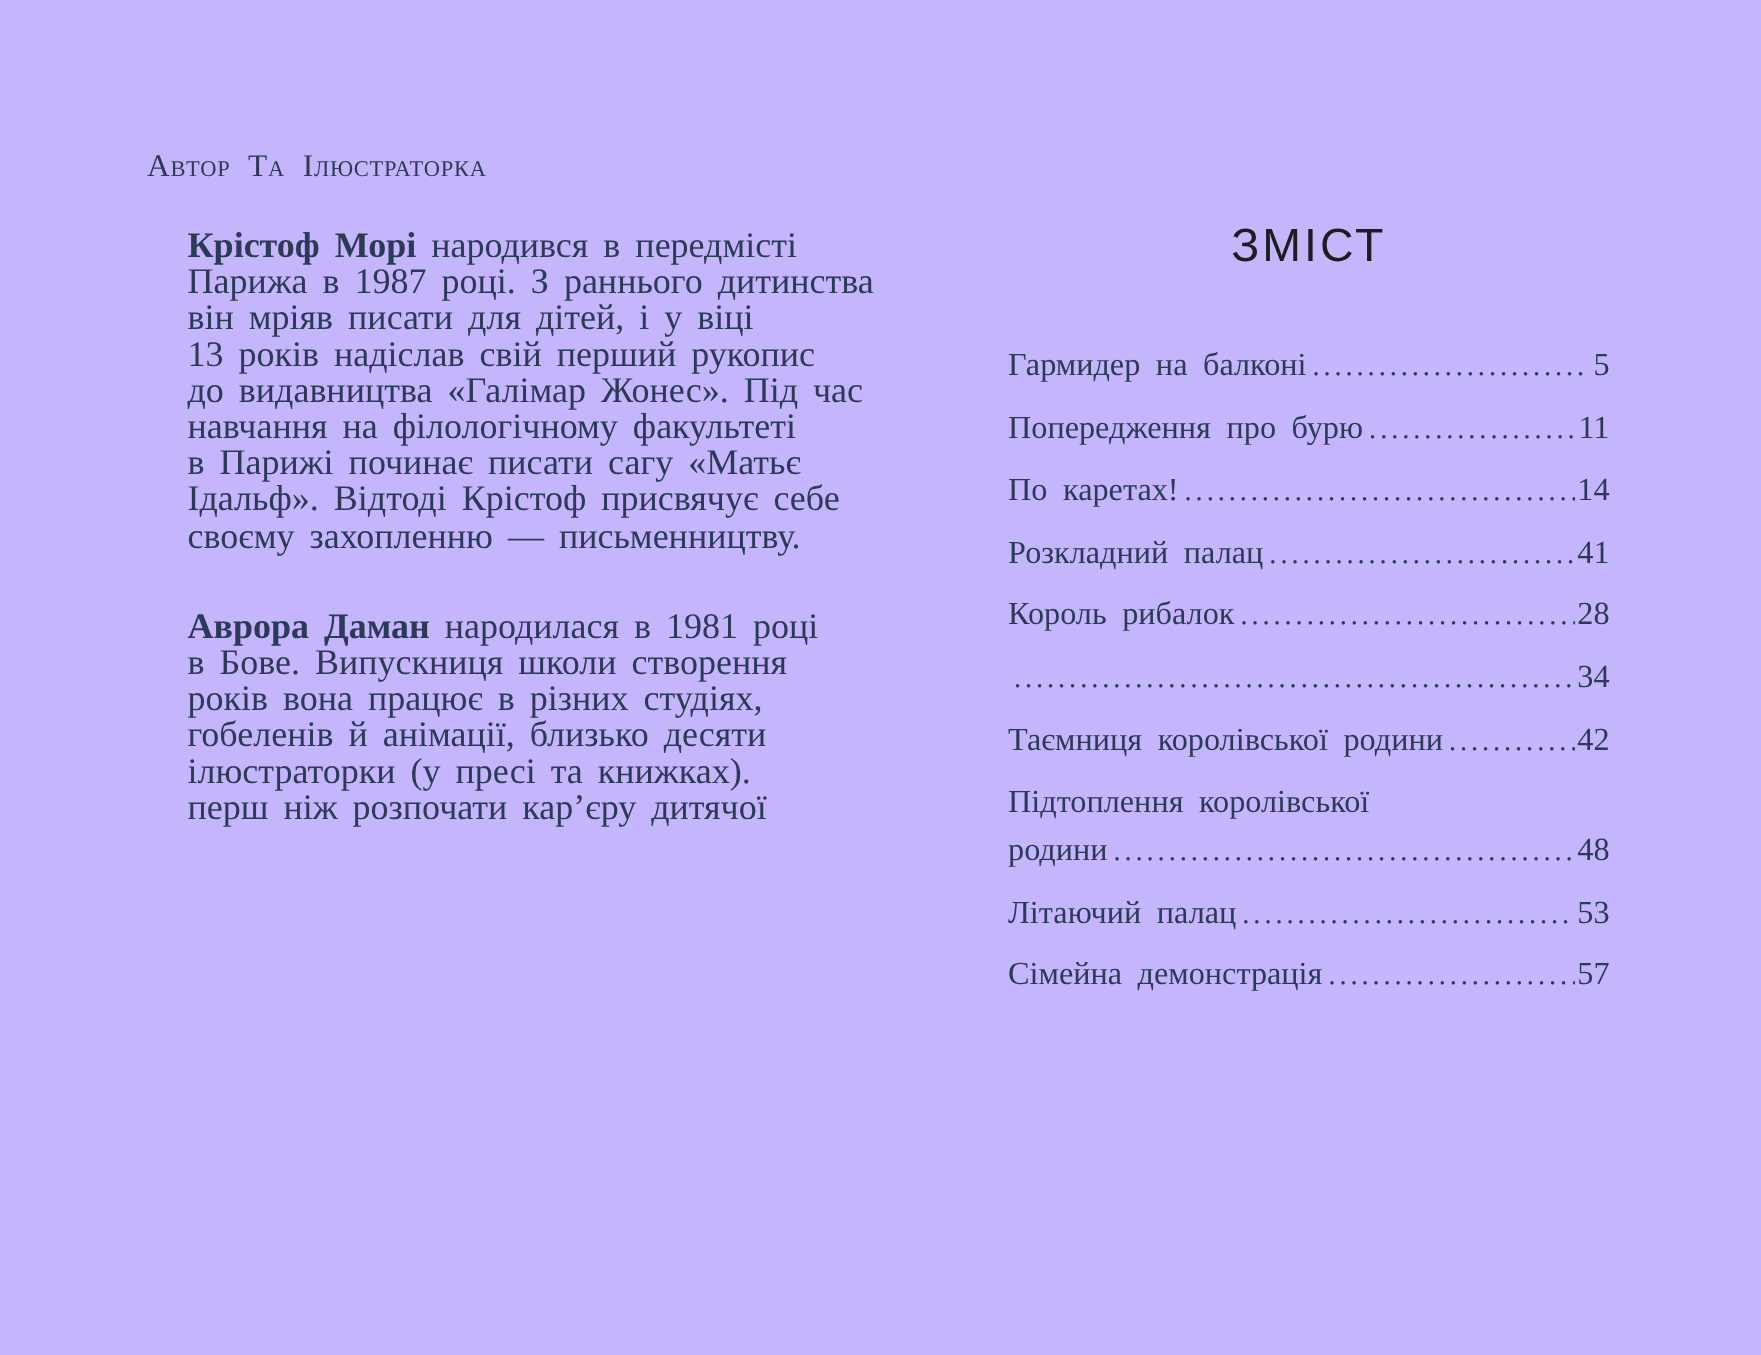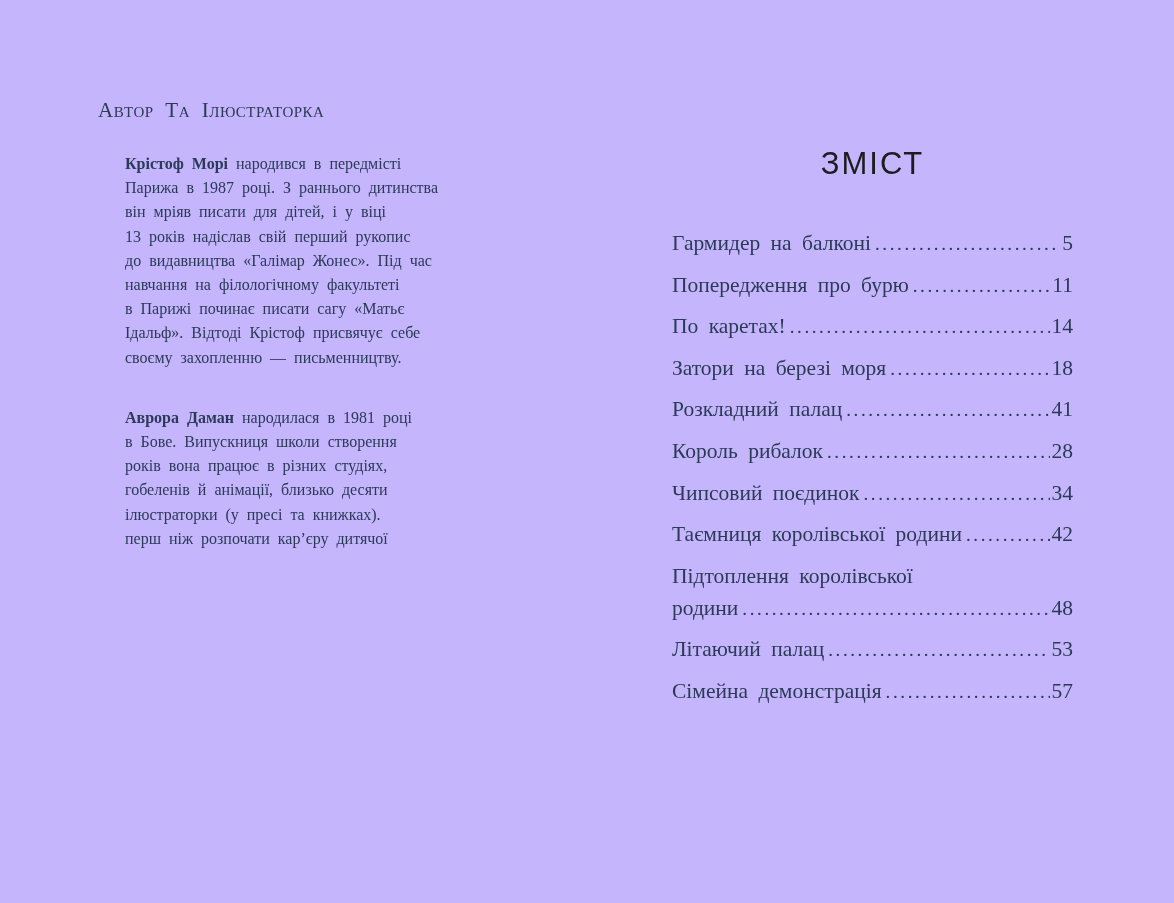--- a/index.html
+++ b/index.html
@@ -19,21 +19,21 @@
     font-variant:small-caps;
     font-size:21px;
     letter-spacing:0.5px;
     word-spacing:6px;
     line-height:24px;
     margin:0 0 30px 0;
     font-weight:400;
   }
   .about-block{
     margin-left:27px;
-    font-size:16px;
+    font-size:24px;
     line-height:24.2px;
     word-spacing:4px;
   }
   .about-block .para{margin:0 0 36px 0;}
   .about-block b{font-weight:700;}
   .tline{white-space:nowrap;}
   
   .right-page{
     position:absolute;left:672px;top:146px;width:401px;
   }
@@ -115,36 +115,30 @@
         <span class="toc-title">Попередження про бурю</span>
           <span class="leader"></span>
           <span class="toc-page">11</span>
       </div>
       <div class="toc-row">
         <span class="toc-title">По каретах!</span>
           <span class="leader"></span>
           <span class="toc-page">14</span>
       </div>
       <div class="toc-row">
-        <span class="toc-title">Затори на березі моря</span>
-          <span class="leader"></span>
-          <span class="toc-page">18</span>
-      </div>
-      <div class="toc-row">
         <span class="toc-title">Розкладний палац</span>
           <span class="leader"></span>
           <span class="toc-page">41</span>
       </div>
       <div class="toc-row">
         <span class="toc-title">Король рибалок</span>
           <span class="leader"></span>
           <span class="toc-page">28</span>
       </div>
       <div class="toc-row">
-        <span class="toc-title">Чипсовий поєдинок</span>
           <span class="leader"></span>
           <span class="toc-page">34</span>
       </div>
       <div class="toc-row">
         <span class="toc-title">Таємниця королівської родини</span>
           <span class="leader"></span>
           <span class="toc-page">42</span>
       </div>
       <div class="toc-row no-leader tight">
         <span class="toc-title">Підтоплення королівської</span>

